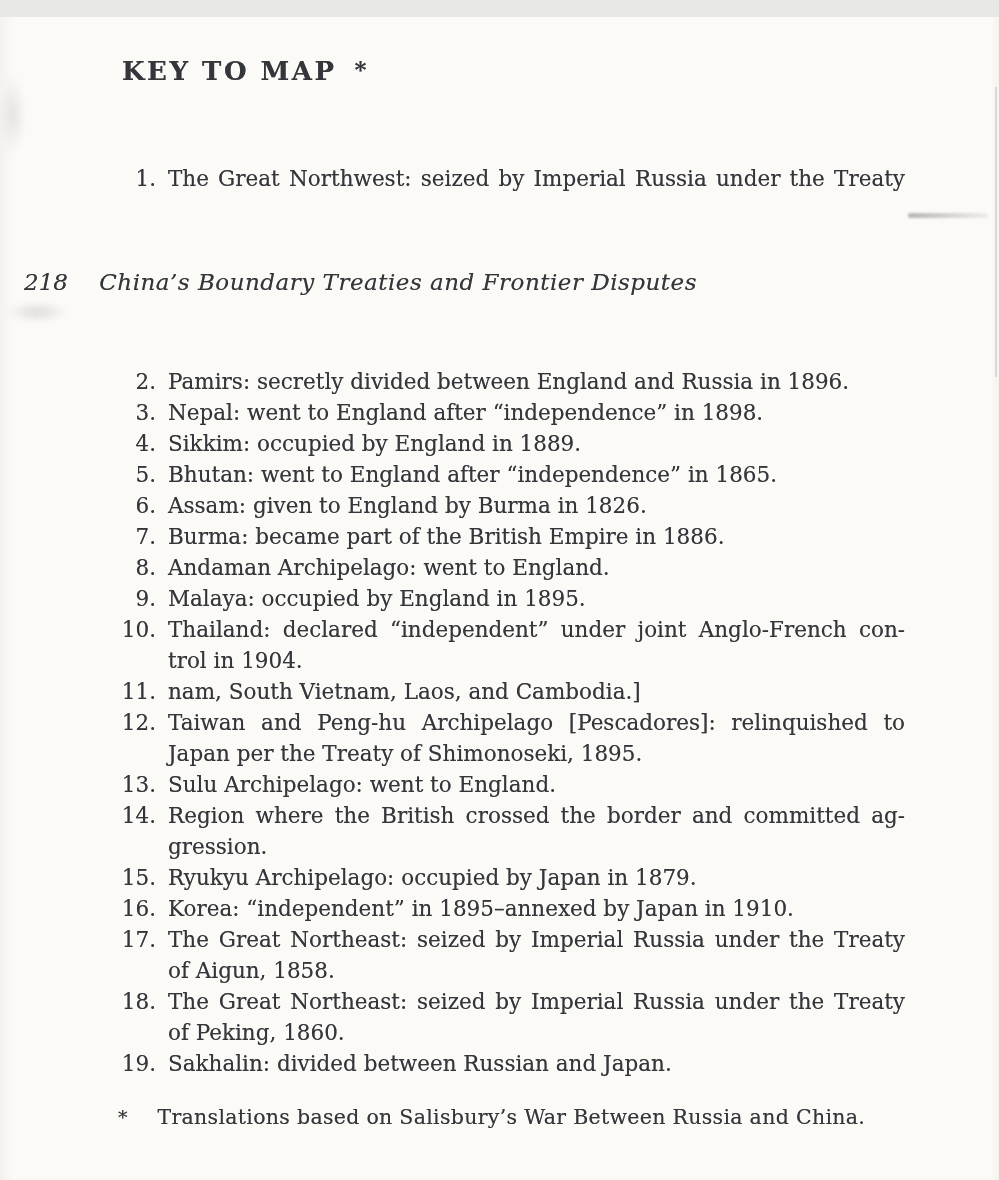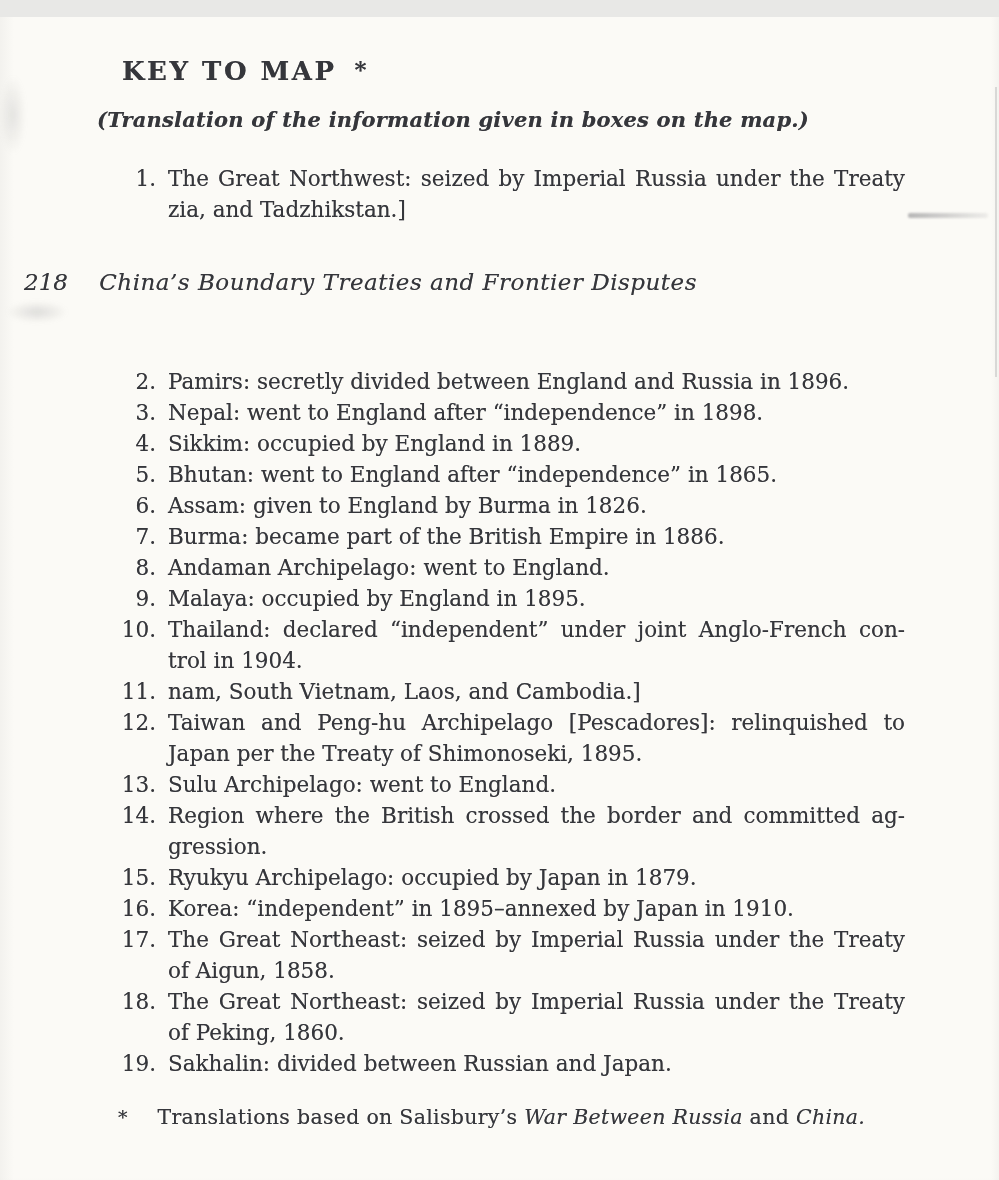--- a/index.html
+++ b/index.html
@@ -56,21 +56,21 @@
     text-decoration-thickness: 2.2px;
     text-decoration-color: rgba(45,47,52,.85);
   }
 
   .footnote {
     position: absolute; top: 1086px; left: 118px;
     font-size: 20.5px; line-height: 29px; display: flex; white-space: nowrap;
   }
   .footnote .fmark { font-size: 19px; }
   .footnote .ftext { margin-left: 30px; letter-spacing: .3px; }
-  .footnote .it { font-style: italic; }
+  .footnote .it { }
 
   
   .smear {
     position: absolute; left: 908px; top: 196px; width: 80px; height: 5px;
     background: linear-gradient(90deg, rgba(100,100,105,.45), rgba(150,150,152,.12));
     filter: blur(1px); border-radius: 2px;
   }
   .smudge-left {
     position: absolute; left: 6px; top: 284px; width: 62px; height: 22px;
     background: radial-gradient(closest-side, rgba(120,120,122,.22), rgba(120,120,122,0));
@@ -86,28 +86,26 @@
     background: rgba(140,140,142,.28); filter: blur(.7px);
   }
 </style>
 </head>
 <body>
 
 <div class="page">
 
   <h1 class="heading"><span>KEY TO MAP</span><span class="ast">*</span></h1>
 
-  <div class="subtitle">(Translation of the information given in boxes on the map.)</div>
 
   <div id="first-item" class="list">
       <div class="item">
       <div class="num">1.</div>
       <div class="txt">
           <div class="line fill"><span>The Great Northwest: seized by Imperial Russia under the Treaty</span></div>
-          <div class="line"><span>zia, and Tadzhikstan.]</span></div>
         </div>
     </div>
     </div>
 
   <div class="runhead">
     <span class="pageno">218</span>
     <span class="booktitle">China’s Boundary Treaties and Frontier Disputes</span>
   </div>
 
   <div id="rest-items" class="list">

